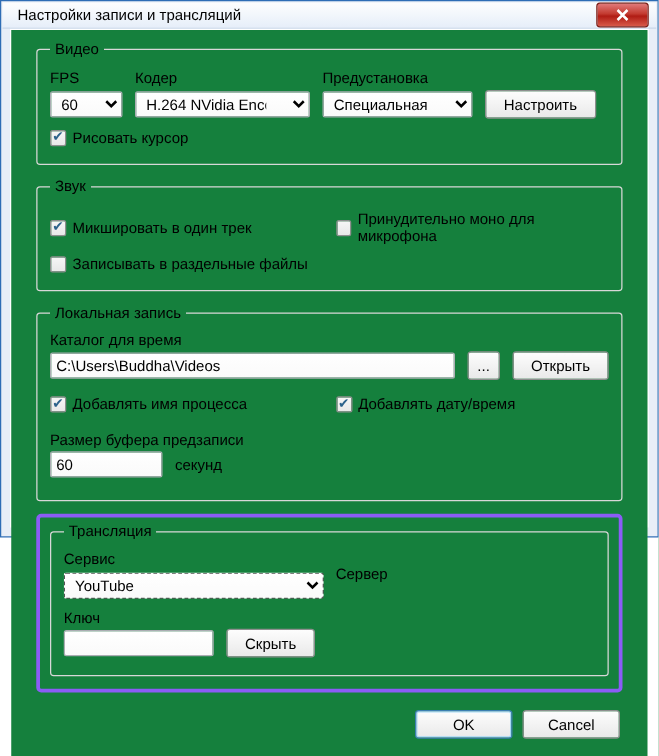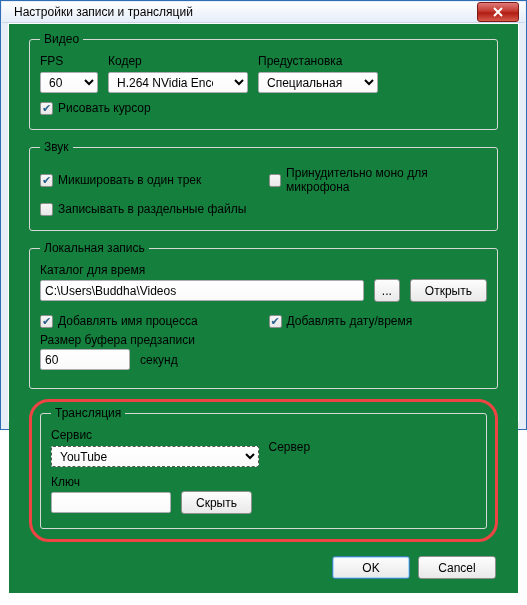--- a/index.html
+++ b/index.html
@@ -91,22 +91,22 @@
   content: "✔";
   color: #2c628b;
   font-size: 11px;
   line-height: 1;
 }
 .browse {
   width: 26px; padding: 0;
   display: inline-flex; align-items: center; justify-content: center;
 }
 .highlight {
-  border: 3px solid #ef4444;
-  border-radius: 20px;
+  border: 3px solid #8b5cf6;
+  border-radius: 4px;
   padding: 4px 8px 10px 8px;
   margin-bottom: 8px;
 }
 .highlight fieldset { margin-bottom: 0; border-color: #d8d8d8; }
 .footer {
   display: flex; justify-content: flex-end; gap: 8px;
   padding: 6px 2px 2px 2px;
 }
 .footer .button { width: 78px; }
 .button.default {
@@ -140,20 +140,21 @@
         <div class="col" style="width:140px">
           <label class="fld">Кодер</label>
           <select><option>H.264 NVidia Encoder</option></select>
         </div>
         <div class="col" style="width:120px">
           <label class="fld">Предустановка</label>
           <select><option>Специальная</option></select>
         </div>
         <div class="col" style="justify-content:flex-end">
           <label class="fld">&nbsp;</label>
+          <button class="button">Настроить</button>
         </div>
       </div>
       <div class="checkbox">
         <span class="cb checked"></span>
         <span>Рисовать курсор</span>
       </div>
     </fieldset>
 
     <fieldset>
       <legend>Звук</legend>
@@ -174,21 +175,21 @@
     </fieldset>
 
     <fieldset>
       <legend>Локальная запись</legend>
       <label class="fld">Каталог для время</label>
       <div class="row">
         <input type="text" style="flex: 1 1 0%;" value="C:\Users\Buddha\Videos">
         <button class="button browse">...</button>
         <button class="button">Открыть</button>
       </div>
-      <div class="row" style="margin-bottom:1px">
+      <div class="row" style="margin-bottom:11px">
         <div class="checkbox" style="flex:1">
           <span class="cb checked"></span>
           <span>Добавлять имя процесса</span>
         </div>
         <div class="checkbox" style="flex:1">
           <span class="cb checked"></span>
           <span>Добавлять дату/время</span>
         </div>
       </div>
       <label class="fld">Размер буфера предзаписи</label>

